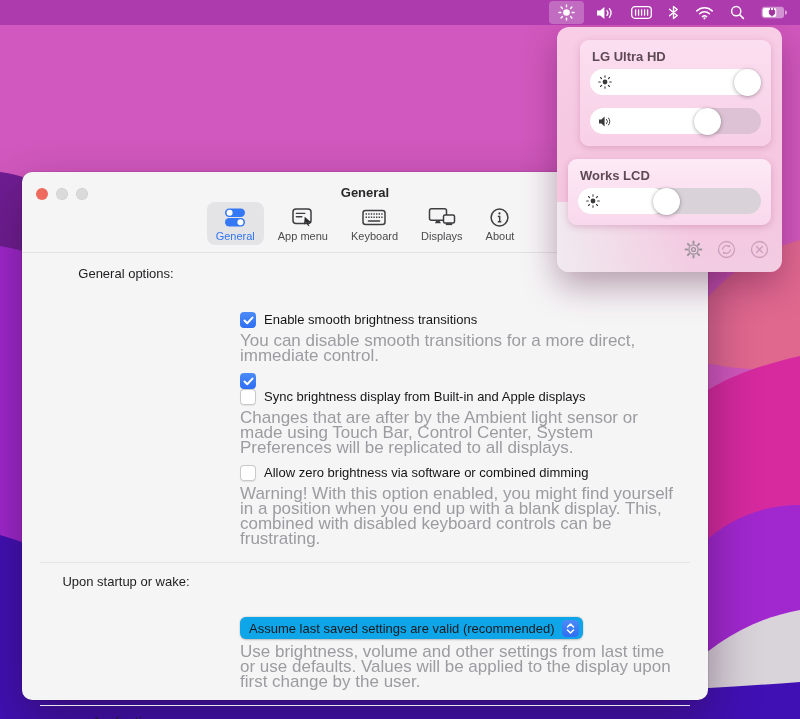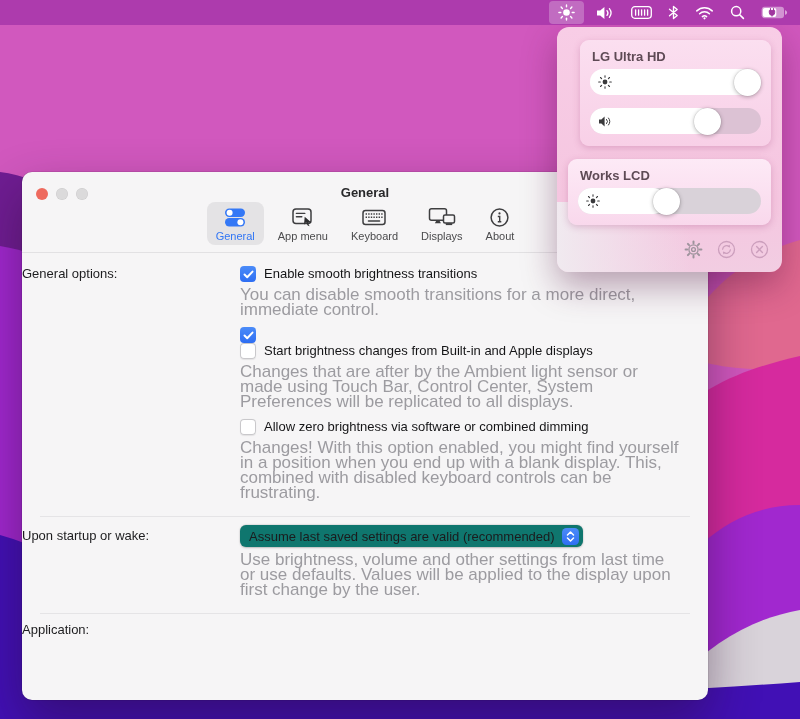--- a/index.html
+++ b/index.html
@@ -77,39 +77,39 @@
   }
   .tab { display:flex; flex-direction:column; align-items:center; gap:1px;
          padding:4px 9px 3px; border-radius:8px; }
   .tab.selected { background:#e4e3e5; }
   .tab-label { font-size:11px; color:#4b4b4d; }
   .tab.selected .tab-label { color:#3176f5; }
   .tab-icon { height:23px; display:flex; align-items:center; }
 
   .content { padding-top:13px; }
   .row { display:flex; }
-  .label-col { width:218px; flex:0 0 218px; text-align:left; padding-right:10px;
+  .label-col { width:218px; flex:0 0 218px; text-align:center; padding-right:10px;
                font-size:13px; color:#1d1d1f; line-height:16px; }
-  .ctrl-col { flex:1; padding-right:28px; }
+  .ctrl-col { flex:1; padding-right:28px;margin-top:46px; }
   .check-item { display:flex; align-items:center; gap:8px;
                 font-size:13px; color:#151517; line-height:16px; }
   .checkbox {
     width:16px; height:16px; border-radius:4px; background:#fff; flex:0 0 16px;
     box-shadow:inset 0 0 0 1px #c9c8cb, 0 0.5px 1px rgba(0,0,0,0.08);
     display:flex; align-items:center; justify-content:center;
   }
   .checkbox svg { display:none; }
   .checkbox.checked { background:linear-gradient(180deg,#4b8bf8,#2e6ef3); box-shadow:none; }
   .checkbox.checked svg { display:block; }
   .desc { font-size:17px; color:#9c9ba0; line-height:15px;
           margin:5px 0 10px 0; max-width:452px; }
   .hr { border-top:1px solid #e5e4e6; margin:6px 18px 8px; }
   .dropdown {
     display:inline-flex; align-items:center; gap:7px; height:22px;
-    background:#0f766e; border-radius:6px; padding:0 4px 0 9px;
+    background:#0ea5e9; border-radius:6px; padding:0 4px 0 9px;
     font-size:13px; color:#1b1b1d;
     box-shadow:0 0.5px 2px rgba(0,0,0,0.22), 0 0 0 0.5px rgba(0,0,0,0.05);
     justify-content:center;
   }
   .stepper {
     width:17px; height:17px; border-radius:4.5px;
     background:linear-gradient(180deg,#4b8bf8,#2e6ef3);
     display:flex; align-items:center; justify-content:center;
   }
   .push-btn {
@@ -291,31 +291,31 @@
             <svg width="11" height="9" viewBox="0 0 11 9">
                 <polyline points="1.5,4.5 4.2,7.2 9.5,1.6" fill="none" stroke="#fff" stroke-width="2" stroke-linecap="round" stroke-linejoin="round"></polyline>
               </svg>
           </span>
         </div>
 
         <div class="check-item">
           <span class="checkbox">
             
           </span>
-          <span>Start brightness changes from Built-in and Apple displays</span>
+          <span>Sync brightness display from Built-in and Apple displays</span>
         </div>
         <div class="desc">Changes that are after by the Ambient light sensor or made using Touch Bar, Control Center, System Preferences will be replicated to all displays.</div>
 
         <div class="check-item">
           <span class="checkbox">
             
           </span>
           <span>Allow zero brightness via software or combined dimming</span>
         </div>
-        <div class="desc">Changes! With this option enabled, you might find yourself in a position when you end up with a blank display. This, combined with disabled keyboard controls can be frustrating.</div>
+        <div class="desc">Warning! With this option enabled, you might find yourself in a position when you end up with a blank display. This, combined with disabled keyboard controls can be frustrating.</div>
       </div>
     </div>
 
     <div class="hr"></div>
 
     <div class="row">
       <div class="label-col" style="padding-top:3px;">Upon startup or wake:</div>
       <div class="ctrl-col">
         <div class="dropdown">
           <span>Assume last saved settings are valid (recommended)</span>

